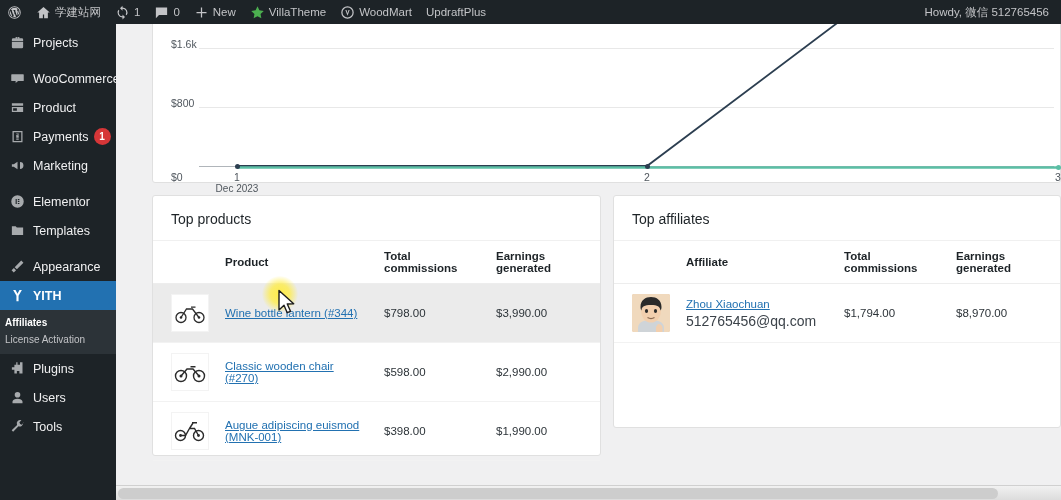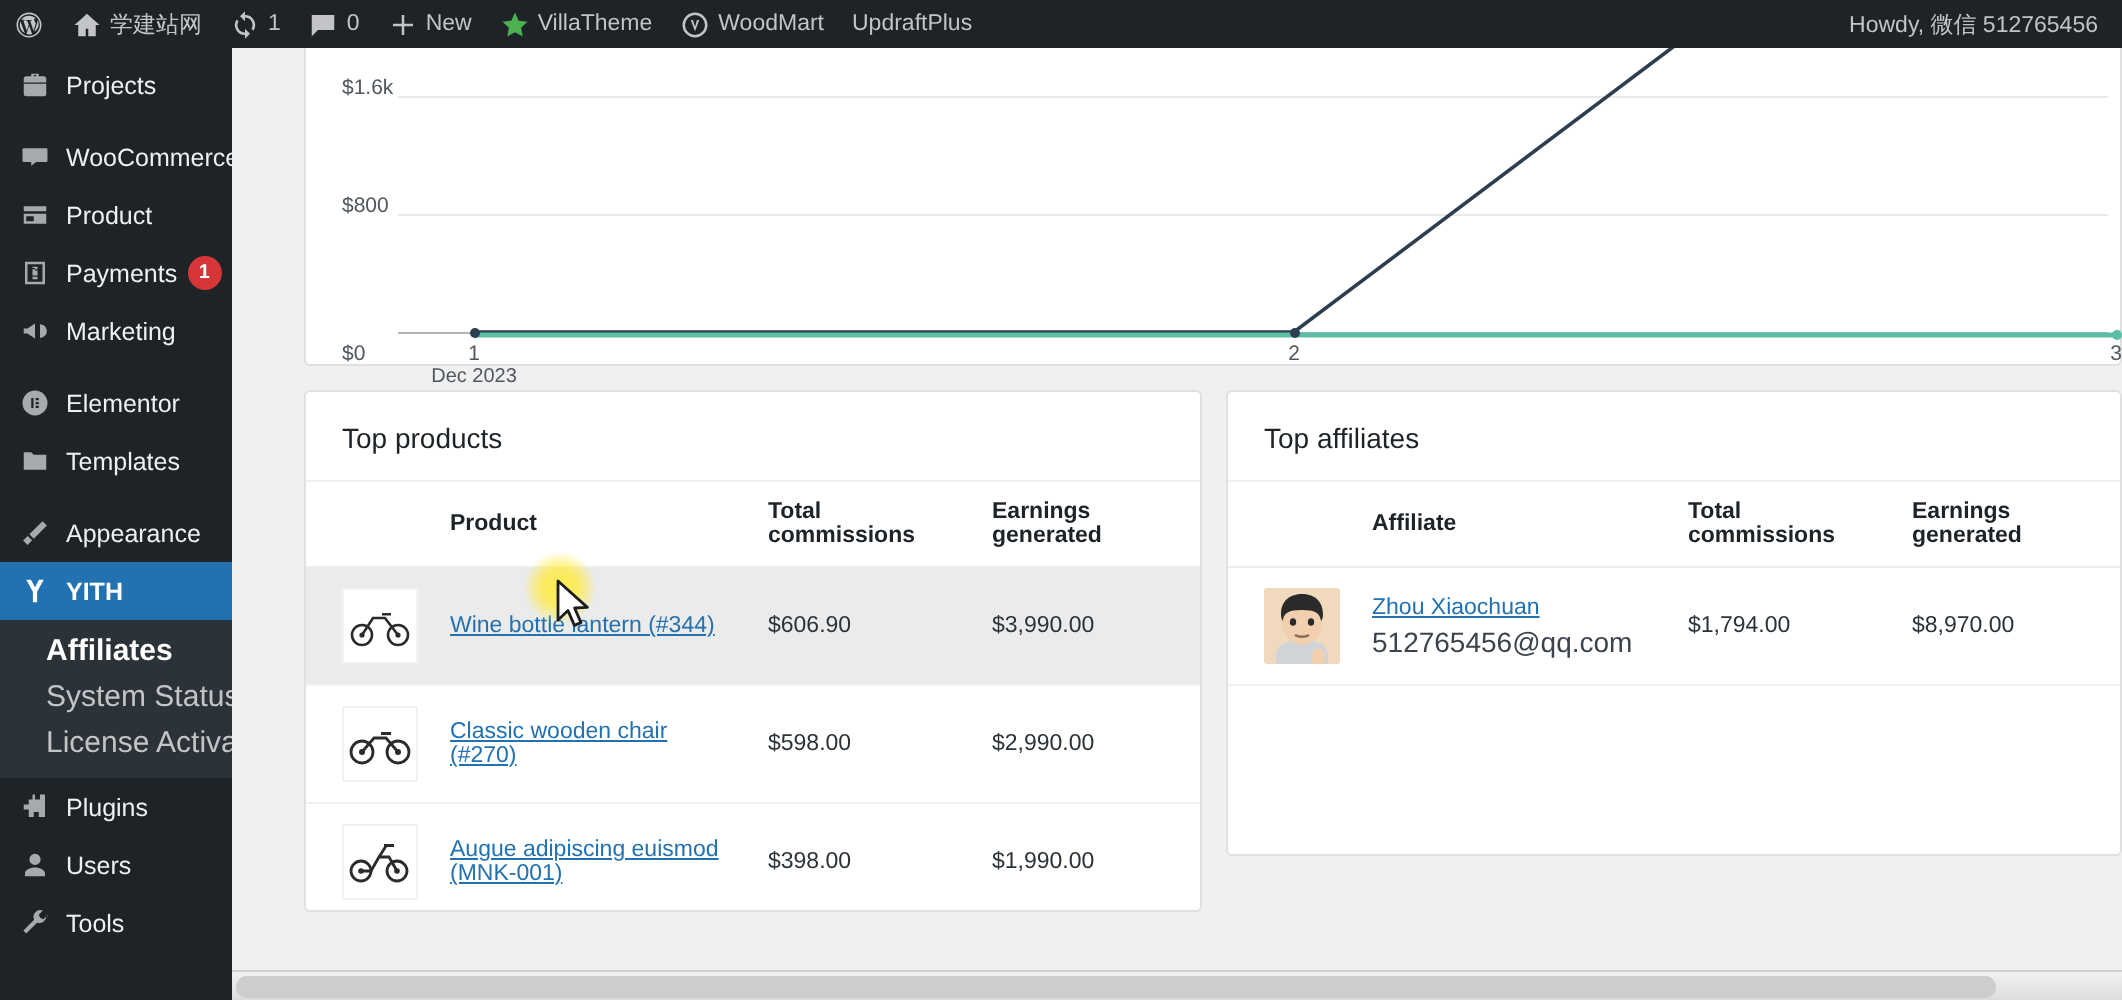--- a/index.html
+++ b/index.html
@@ -67,21 +67,21 @@
   .menu-badge {
     background: #d63638; color: #fff;
     border-radius: 10px; min-width: 17px; height: 17px;
     font-size: 10px; font-weight: 600;
     display: inline-flex; align-items: center; justify-content: center;
     margin-left: 5px; padding: 0 4px;
   }
   .menu-sep { height: 7px; }
   .submenu { background: #2c3338; padding: 4px 0 6px 0; }
   .submenu-item {
-    padding: 3px 0 3px 23px; font-size: 15px;
+    padding: 3px 0 3px 5px; font-size: 10px;
     color: #c3c4c7; cursor: pointer; white-space: nowrap;
   }
   .submenu-item.current { color: #fff; font-weight: 700; }
 
   
   #wpcontent {
     position: absolute; top: 24px; left: 132px;
     width: 945px; height: 476px;
     background: #f0f0f1;
     overflow: hidden;
@@ -341,21 +341,20 @@
   <div class="menu-item current">
     <span class="mi-icon">
       <svg viewBox="0 0 24 24">
           <path d="M5 3h3.8l3.2 6 3.2-6H19l-5.3 9.5V21h-3.4v-8.5z"></path>
         </svg>
     </span>
     <span class="mi-label">YITH</span>
   </div>
   <div class="submenu">
     <div class="submenu-item current">Affiliates</div>
-    <div class="submenu-item">System Status</div>
     <div class="submenu-item">License Activation</div>
   </div>
 
   <div class="menu-item">
     <span class="mi-icon">
       <svg viewBox="0 0 24 24">
           <path d="M10 2v4H7v4H3v4h4v6h4v-4h4v4h5V2h-4v4h-4V2z"></path>
         </svg>
     </span>
     <span class="mi-label">Plugins</span>
@@ -444,21 +443,21 @@
                     </g>
                     <path d="M34 9h9v2.5h-9z" fill="#2b2b2b"></path>
                     <circle cx="14" cy="31" r="2.6" fill="#2b2b2b"></circle>
                     <circle cx="50" cy="31" r="2.6" fill="#2b2b2b"></circle>
                   </svg>
               </div>
             </td>
             <td class="col-name">
               <a class="lnk">Wine bottle lantern (#344)</a>
             </td>
-            <td class="col-comm">$606.90</td>
+            <td class="col-comm">$798.00</td>
             <td class="col-earn">$3,990.00</td>
           </tr>
           <tr>
             <td class="col-thumb">
               <div class="thumb">
                 <svg viewBox="0 0 64 44">
                     <g fill="none" stroke="#2b2b2b" stroke-width="2.8">
                       <circle cx="14" cy="30" r="11"></circle>
                       <circle cx="50" cy="30" r="11"></circle>
                       <path d="M14 30 26 16h12l12 14M26 16h11"></path>

